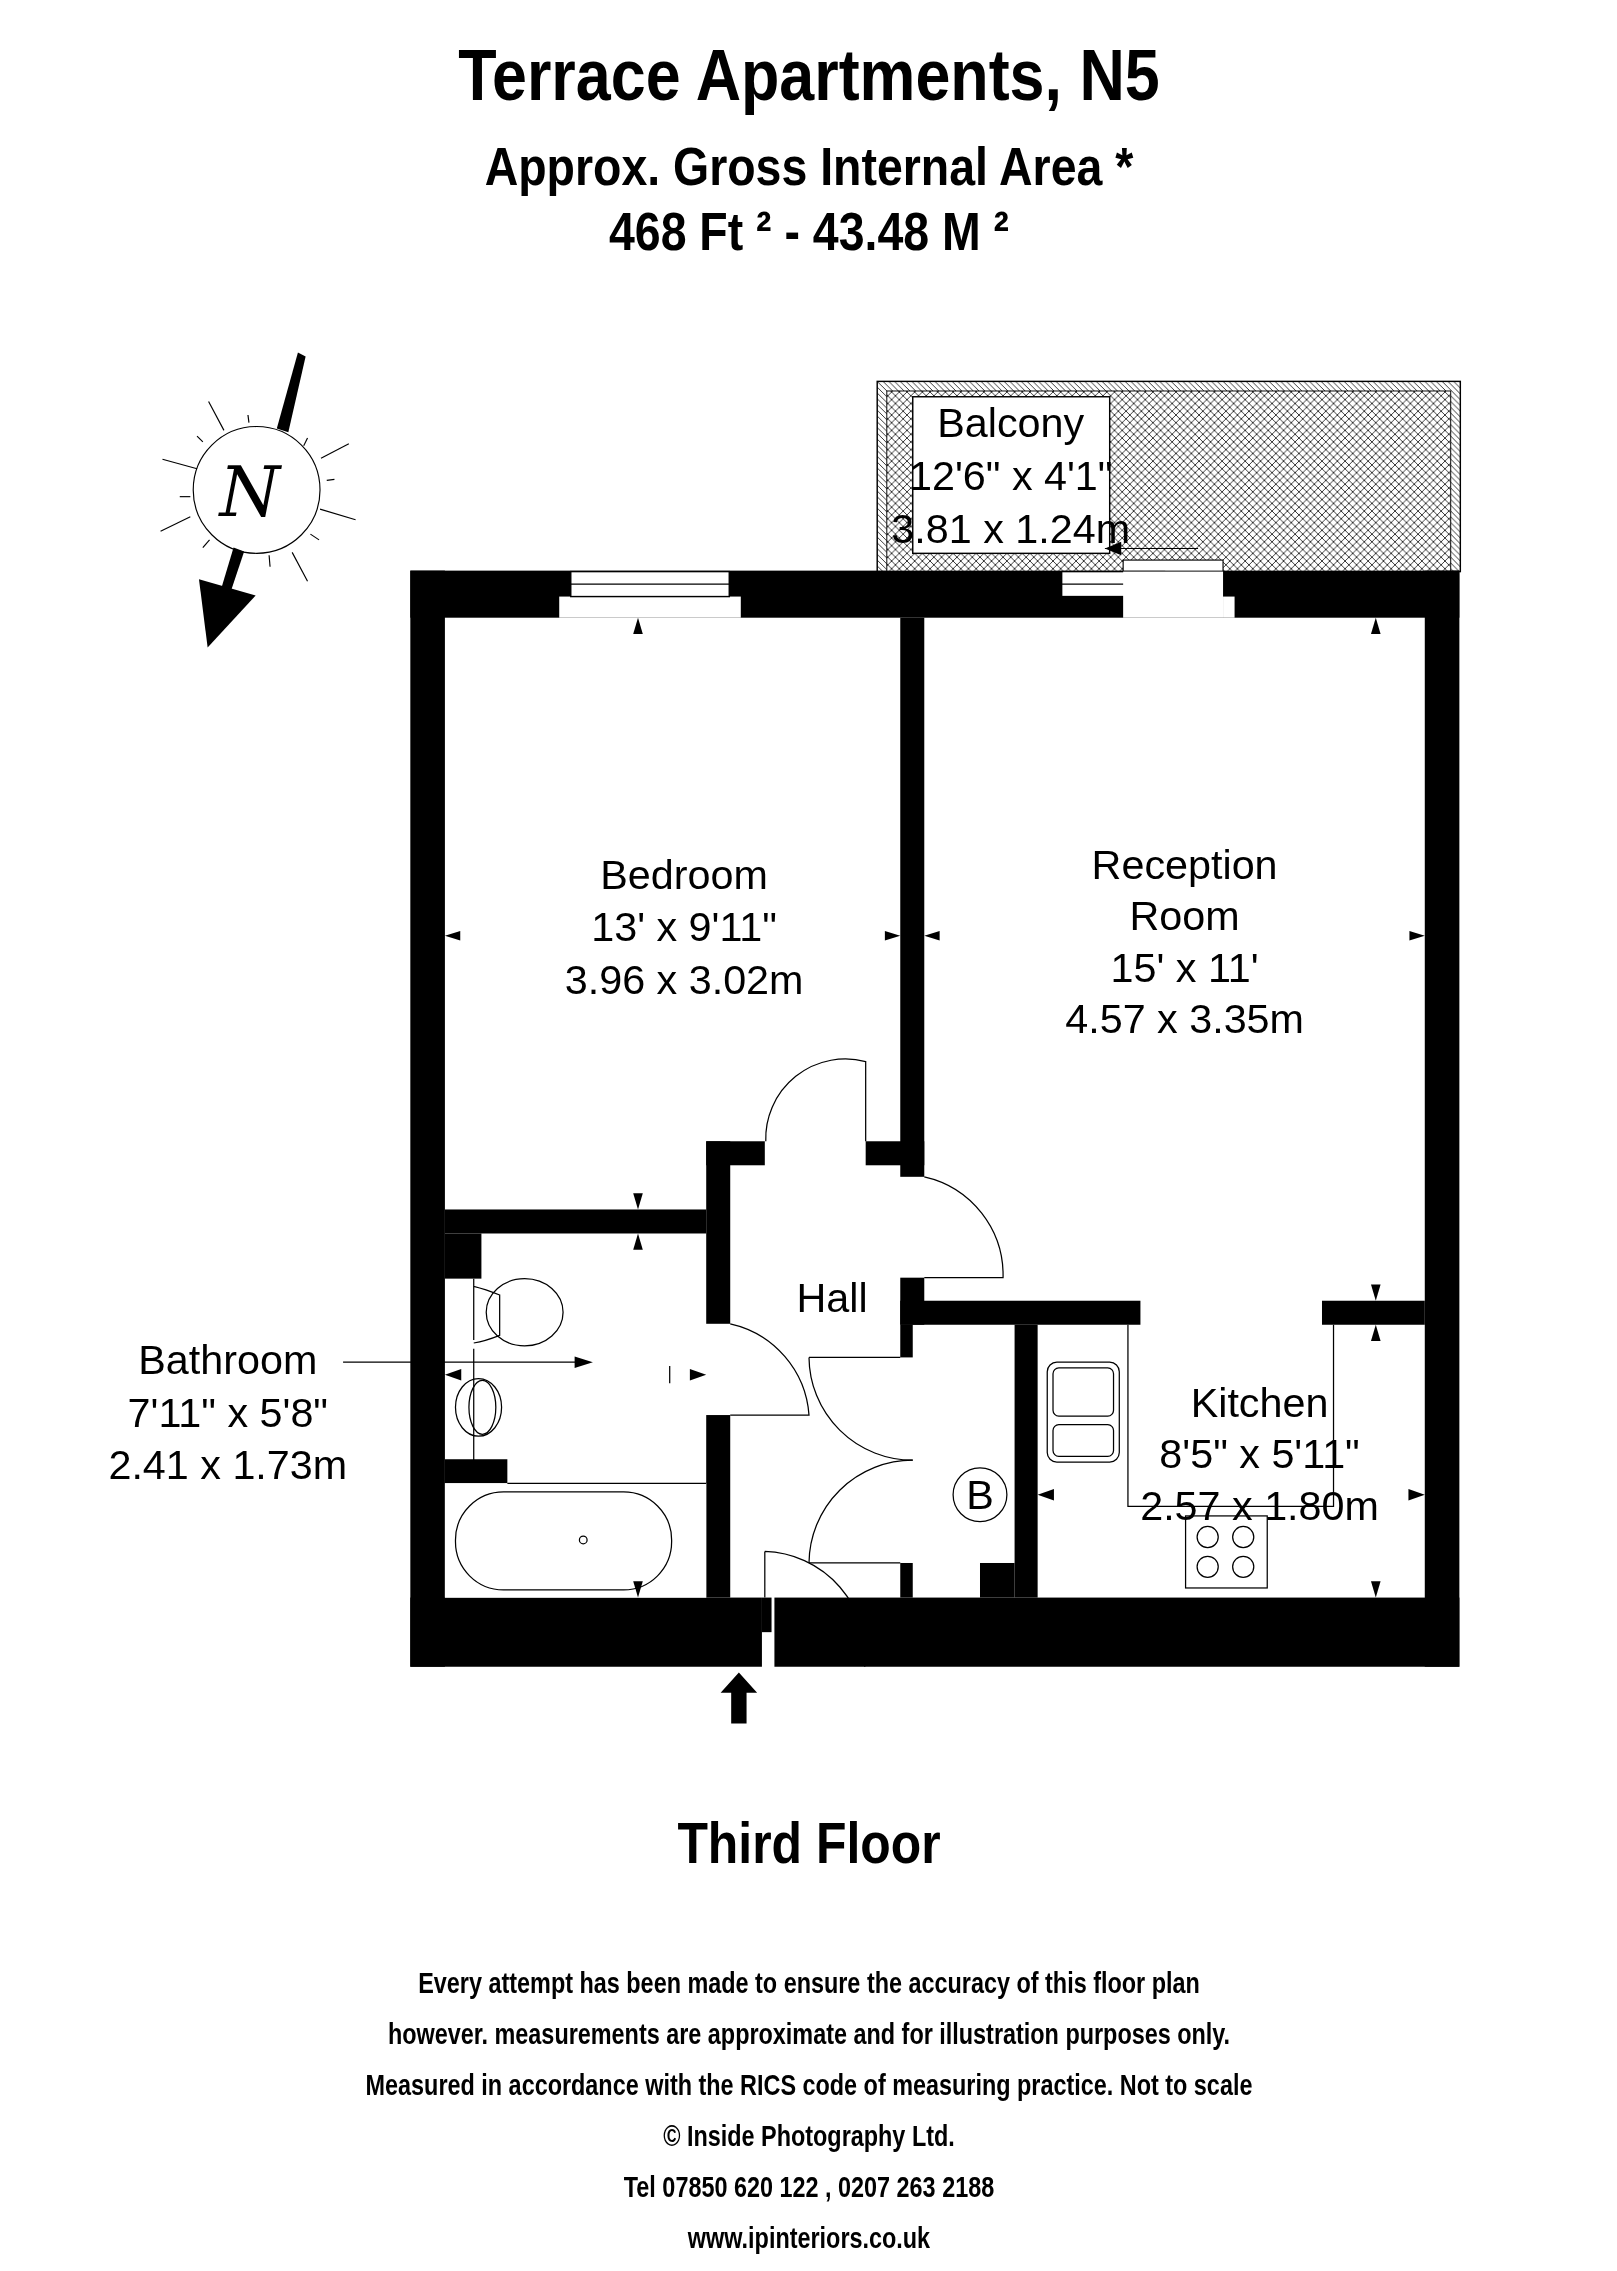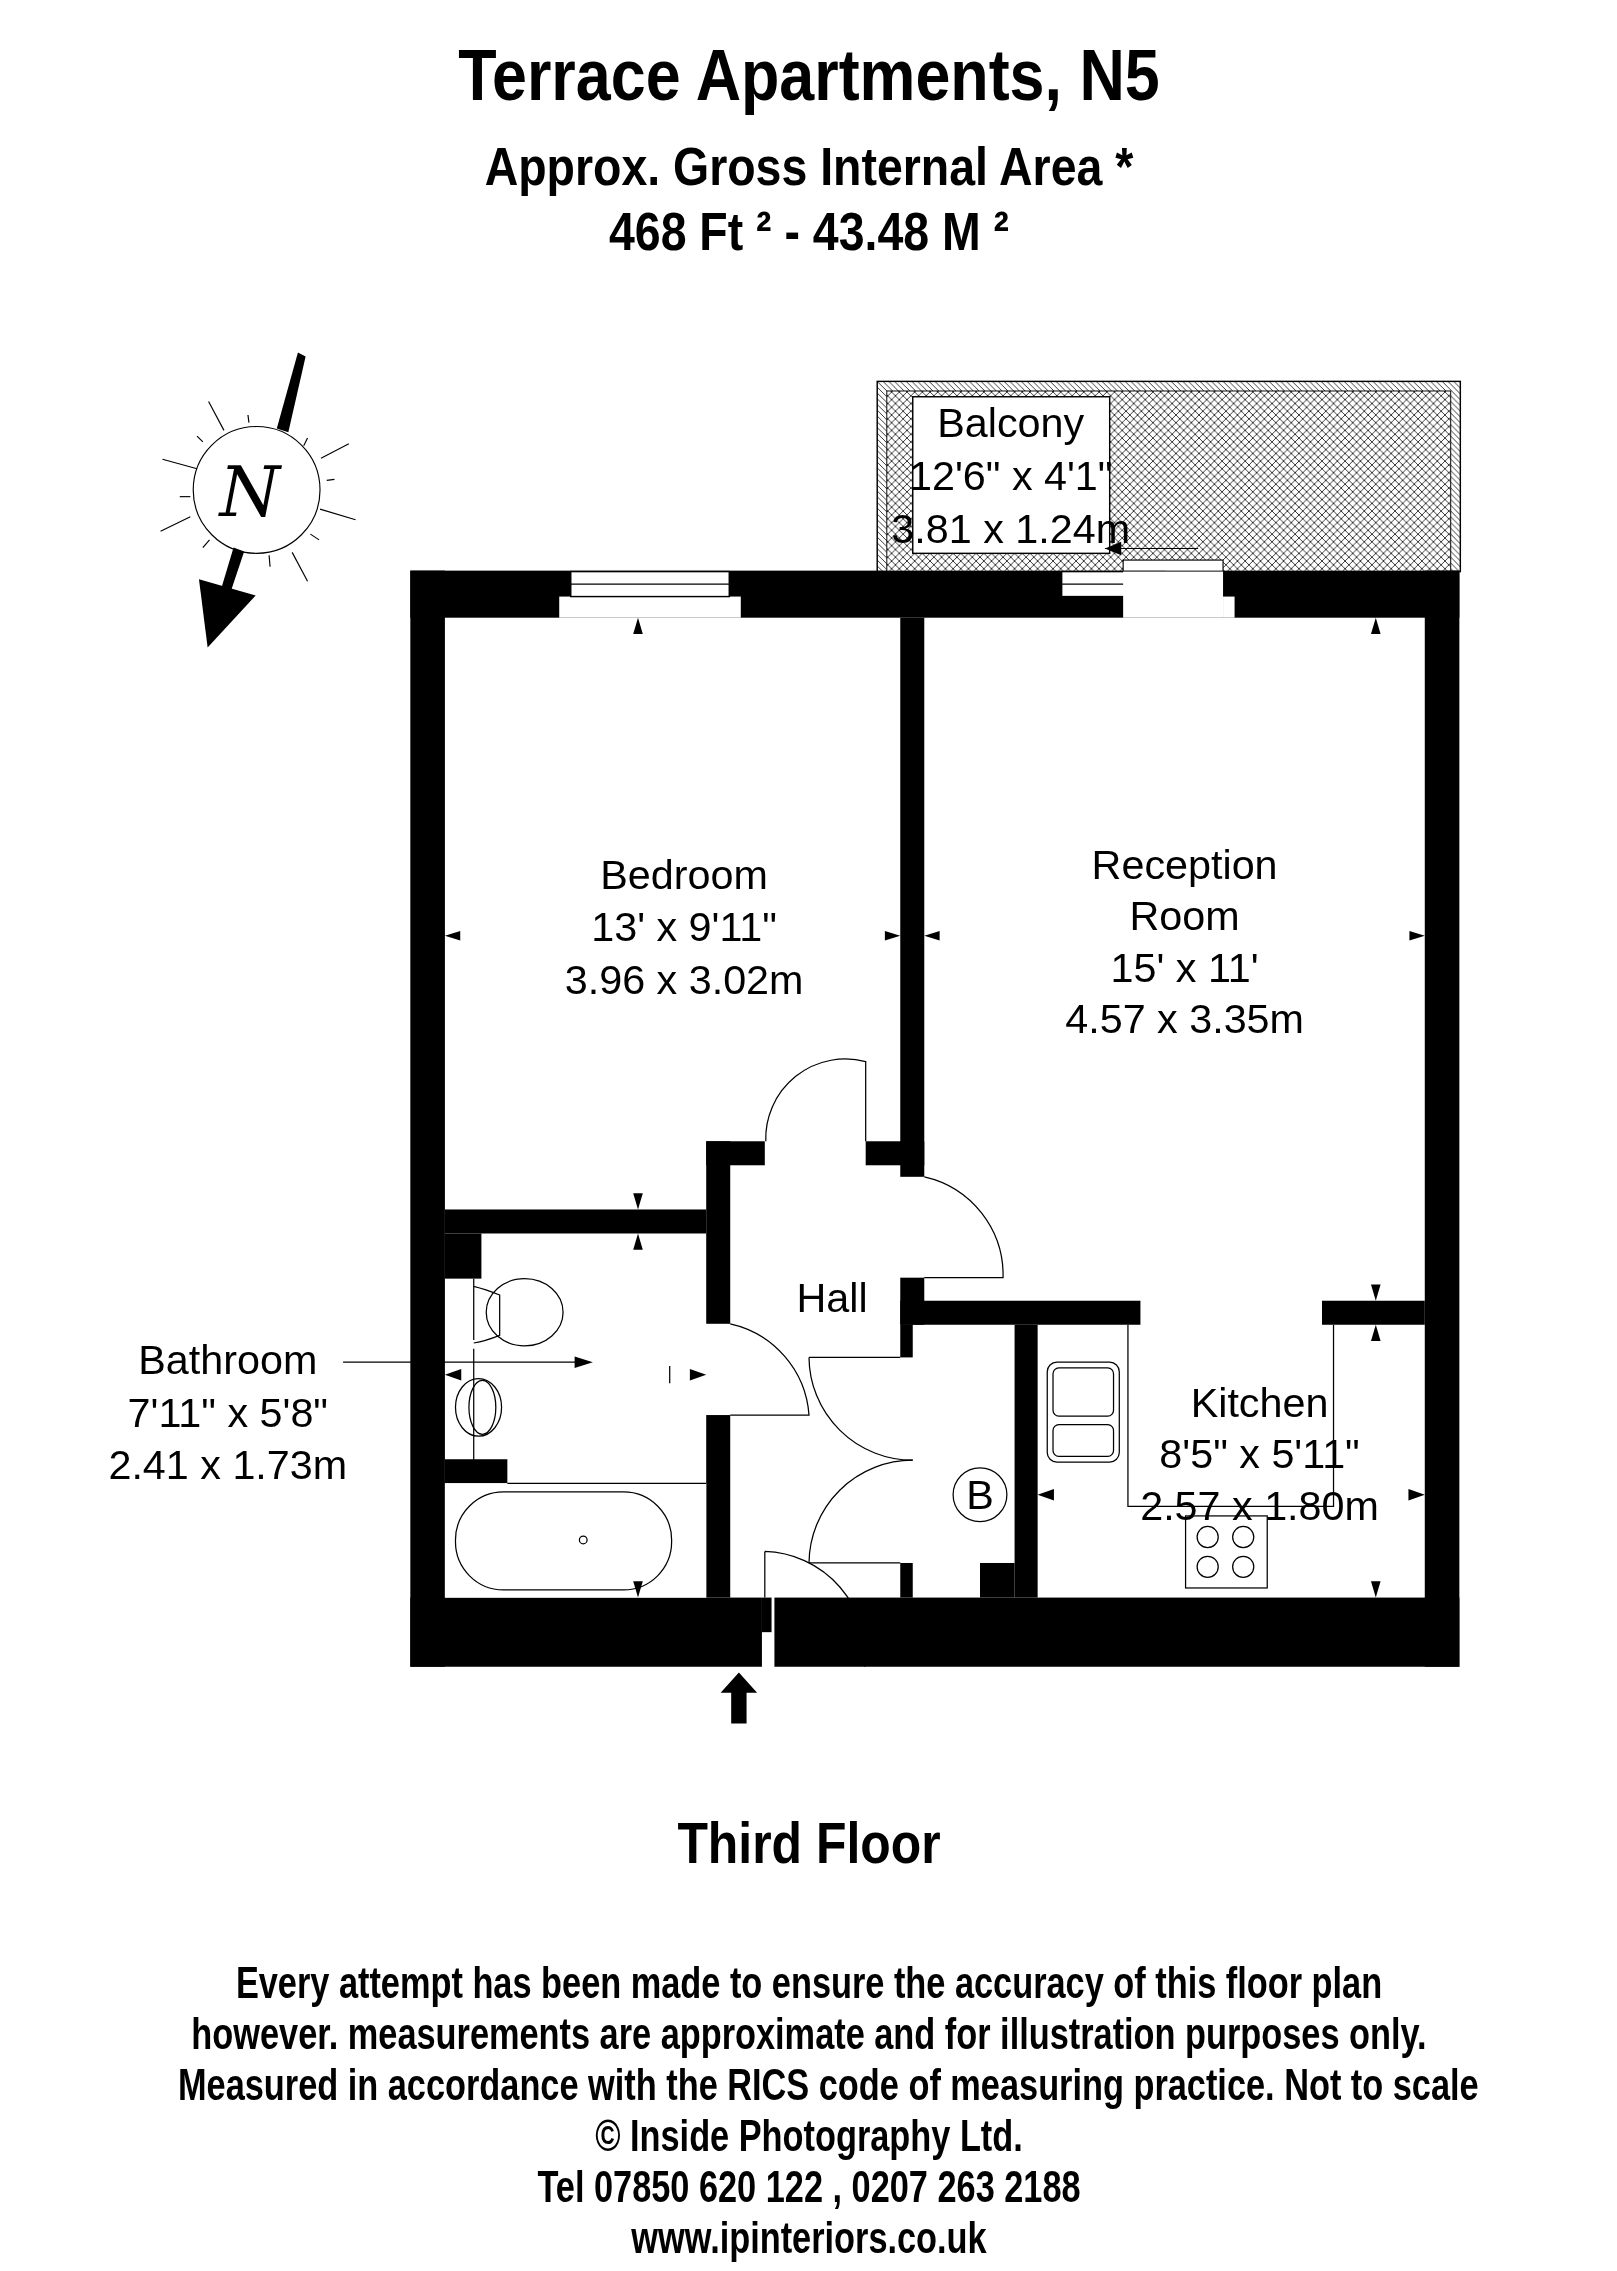--- a/index.html
+++ b/index.html
@@ -4,21 +4,21 @@
 <style>
   html, body { margin:0; padding:0; background:#ffffff; }
   body { width:1618px; height:2271px; position:relative; overflow:hidden; font-family:"Liberation Sans", sans-serif; }
   .hdr { position:absolute; left:0; width:1618px; text-align:center; font-weight:bold; color:#000; transform-origin:center; }
   .t1 { top:33px; font-size:73px; transform:scaleX(0.86); }
   .t2 { top:135px; font-size:54px; transform:scaleX(0.86); }
   .t3 { top:200px; font-size:54px; transform:scaleX(0.86); }
   svg { position:absolute; left:0; top:0; }
   .lbl { font-family:"Liberation Sans", sans-serif; font-size:43px; fill:#000; text-anchor:middle; }
   .floor { position:absolute; top:1809px; left:0; width:1618px; text-align:center; font-weight:bold; font-size:58px; transform:scaleX(0.86); }
-  .footer { position:absolute; top:1957px; left:0; width:1618px; text-align:center; font-weight:bold; font-size:44px; line-height:51px; }
+  .footer { position:absolute; top:1957px; left:0; width:1618px; text-align:center; font-weight:bold; font-size:30px; line-height:51px; }
   .footer div { transform:scaleX(0.78); white-space:nowrap; }
 </style>
 </head>
 <body>
 
 <div class="hdr t1">Terrace Apartments, N5</div>
 <div class="hdr t2">Approx. Gross Internal Area *</div>
 <div class="hdr t3">468 Ft ²  -  43.48 M ²</div>
 
 <svg width="1618" height="2271" viewBox="0 0 1684 2364">

